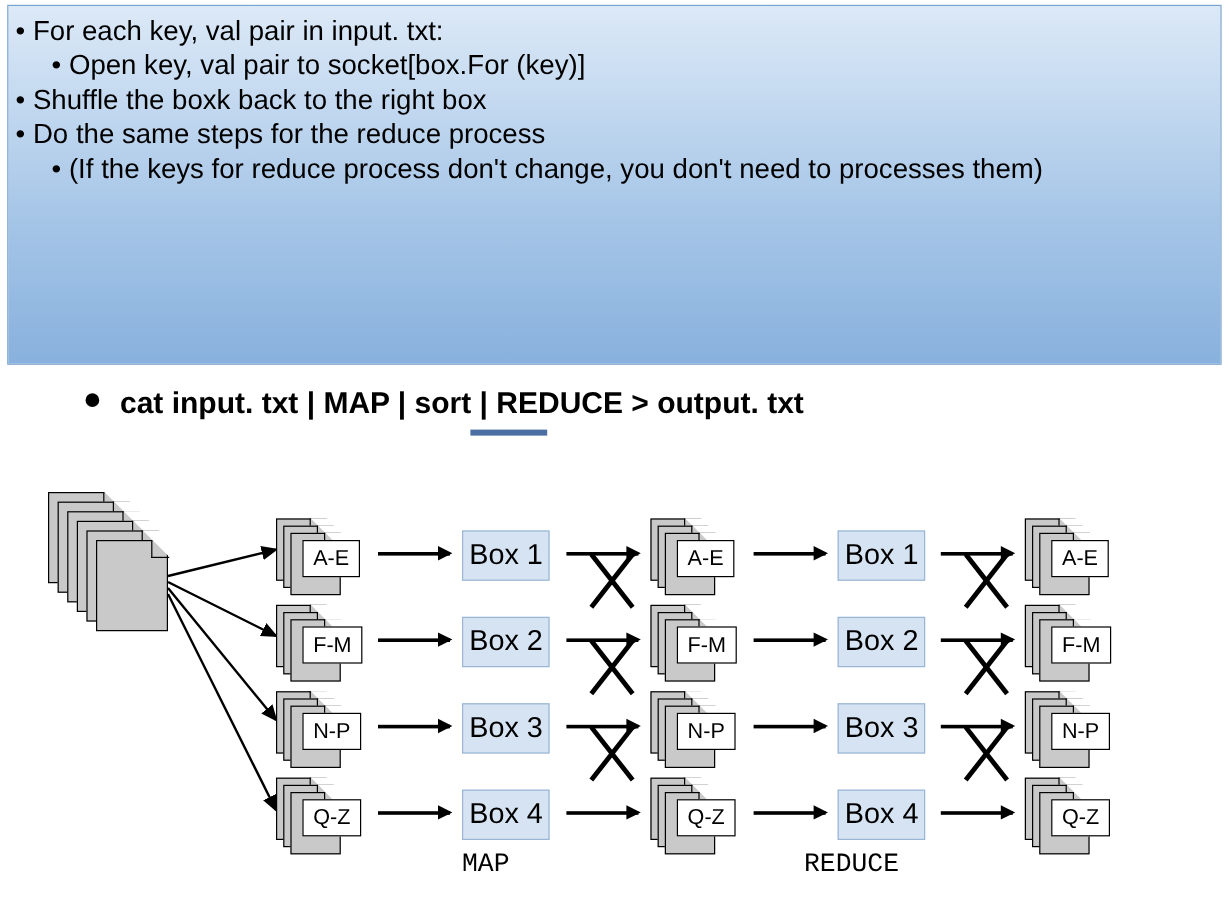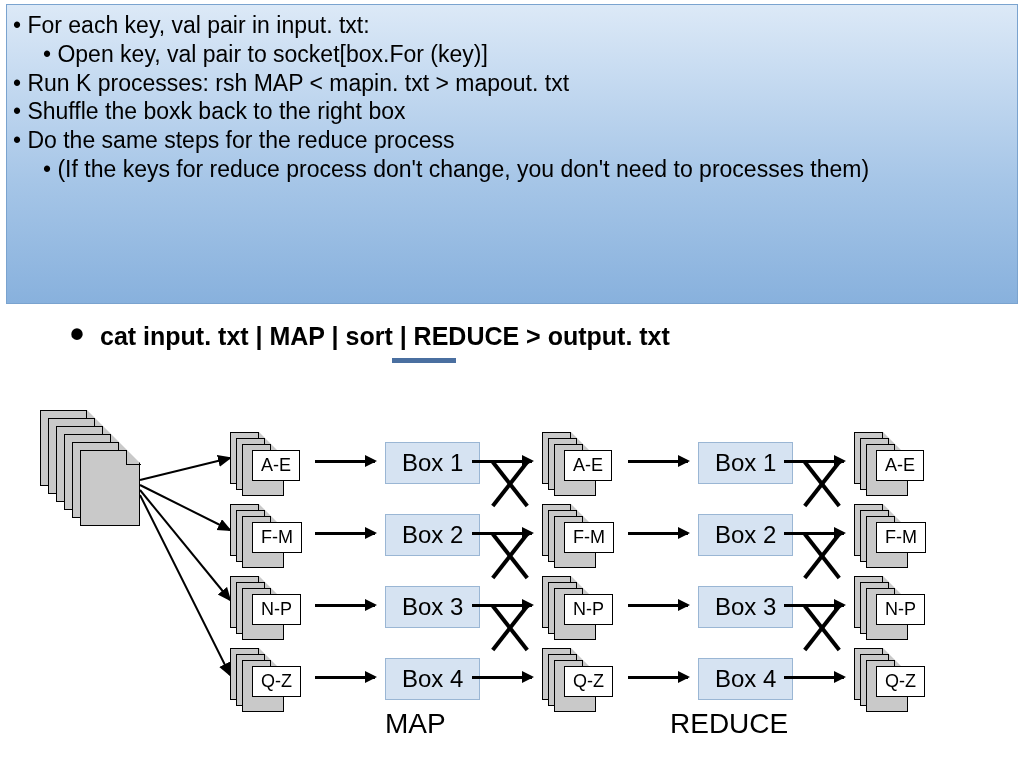--- a/index.html
+++ b/index.html
@@ -94,43 +94,44 @@
     font-size: 18px;
     padding: 4px 8px;
     color: #000;
     white-space: nowrap;
   }
   .box-cell {
     position: absolute;
     background: #d6e3f2;
     border: 1px solid #9ab6d4;
     font-size: 24px;
-    padding: 6px 16px;
+    padding: 6px 5px;
     color: #000;
   }
   .arrow {
     position: absolute;
     height: 3px;
     background: #000;
   }
   .arrow::after {
     content: "";
     position: absolute;
     right: -2px;
     top: -5px;
     width: 0;
     height: 0;
     border-left: 12px solid #000;
     border-top: 6.5px solid transparent;
     border-bottom: 6.5px solid transparent;
   }
   .phase-label {
     position: absolute;
-    font-size: 28px;
-    color: #000;
+    font-size: 22px;
+    color: #000;
+    font-family: Liberation Mono, monospace;
   }
   .cross-x {
     position: absolute;
     width: 40px;
     height: 40px;
   }
   .cross-x::before, .cross-x::after {
     content: "";
     position: absolute;
     left: 50%;
@@ -148,21 +149,20 @@
     top: 0;
     pointer-events: none;
   }
 </style>
 </head>
 <body>
 
 <div class="bullet-box">
   <div>• For each key, val pair in input. txt:</div>
   <div class="indent">• Open key, val pair to socket[box.For (key)]</div>
-  <div>• Run K processes: rsh MAP &lt; mapin. txt &gt; mapout. txt</div>
   <div>• Shuffle the boxk back to the right box</div>
   <div>• Do the same steps for the reduce process</div>
   <div class="indent">• (If the keys for reduce process don't change, you don't need to processes them)</div>
 </div>
 
 <div class="command-line">
   <span class="dot">•</span>
   <span>cat input. txt | MAP | sort | REDUCE &gt; output. txt</span>
 </div>
 <div class="underline-sort"></div>

